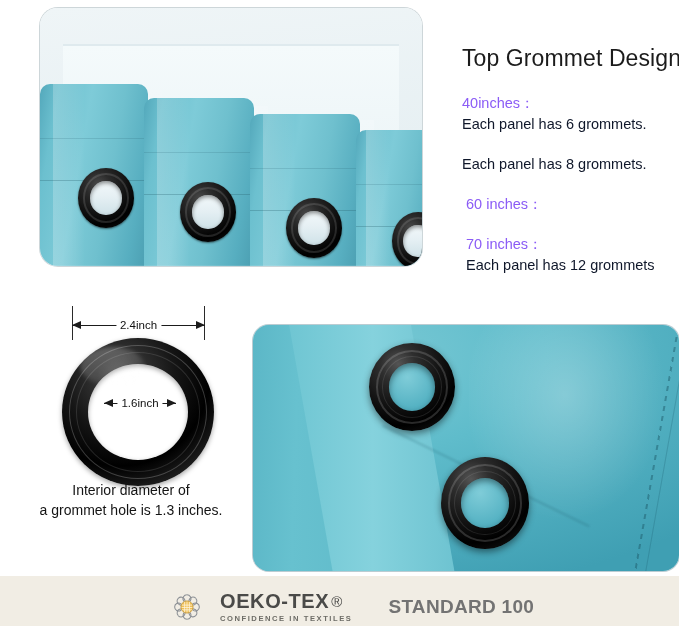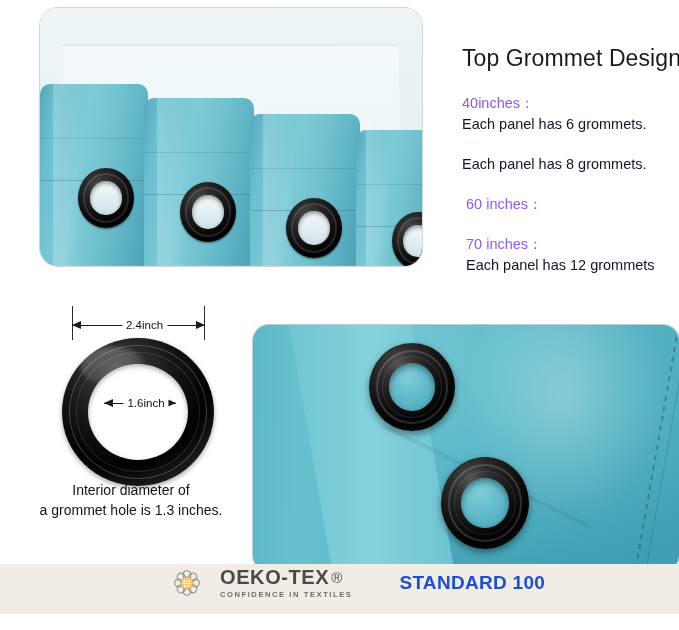--- a/index.html
+++ b/index.html
@@ -119,21 +119,20 @@
     position:absolute;top:50%;width:0;height:0;
     border-top:4px solid transparent;border-bottom:4px solid transparent;
     transform:translateY(-50%);
   }
   .ah-left{left:0;border-right:9px solid #1b1b1b;}
   .ah-right{right:0;border-left:9px solid #1b1b1b;}
   .dim-label{
     position:absolute;left:50%;top:50%;transform:translate(-50%,-50%);
     background:#ffffff;padding:0 4px;font-size:11.5px;color:#111;
     white-space:nowrap;
-    margin-left:6px;
   }
   .dim-inner .dim-label{background:#fff;}
 
   .ring{
     position:absolute;left:40px;top:38px;width:152px;height:148px;
     border-radius:50%;
     background:
       radial-gradient(circle at 38% 26%,#5c5c5c 0%,#333 16%,#161616 38%,#000 62%,#222 82%,#0a0a0a 100%);
     box-shadow:0 2px 5px rgba(0,0,0,.35);
   }
@@ -218,44 +217,44 @@
   }
   .fg .rim2{
     position:absolute;inset:15%;border-radius:50%;
     border:1px solid rgba(255,255,255,.10);
   }
   .fg1{left:116px;top:18px;width:86px;height:88px;}
   .fg2{left:188px;top:132px;width:88px;height:92px;}
 
   
   .footer{
-    position:absolute;left:0;bottom:16px;width:100%;height:50px;
+    position:absolute;left:0;bottom:4px;width:100%;height:50px;
     background:#f1ede4;
-    display:flex;align-items:flex-start;
+    display:flex;align-items:flex-end;
   }
   .footer-inner{
     display:flex;align-items:center;gap:14px;
     margin-left:168px;
   }
   .oeko-mark{
     width:38px;height:38px;flex:0 0 38px;position:relative;
   }
   .oeko-text{display:flex;flex-direction:column;line-height:1;}
   .oeko-name{
     font-size:20px;font-weight:700;color:#4a4a48;letter-spacing:.6px;
     display:flex;align-items:center;gap:2px;
   }
   .oeko-name .reg{font-size:15px;font-weight:400;}
   .oeko-sub{
     font-size:7.6px;color:#6d6c66;letter-spacing:1.55px;
     margin-top:4px;font-weight:600;
   }
   .std{
-    font-size:19px;font-weight:700;color:#1d4ed8;letter-spacing:.3px;
-    margin-left:33px;white-space:nowrap;
+    font-size:19px;font-weight:700;color:#737373;letter-spacing:.3px;
+    margin-left:22px;white-space:nowrap;
   }
 </style>
 </head>
 <body>
 
 <div class="panel-photo">
   <div class="window-wall"></div>
   <div class="window-pane"></div>
 
   <div class="curtain-row">

